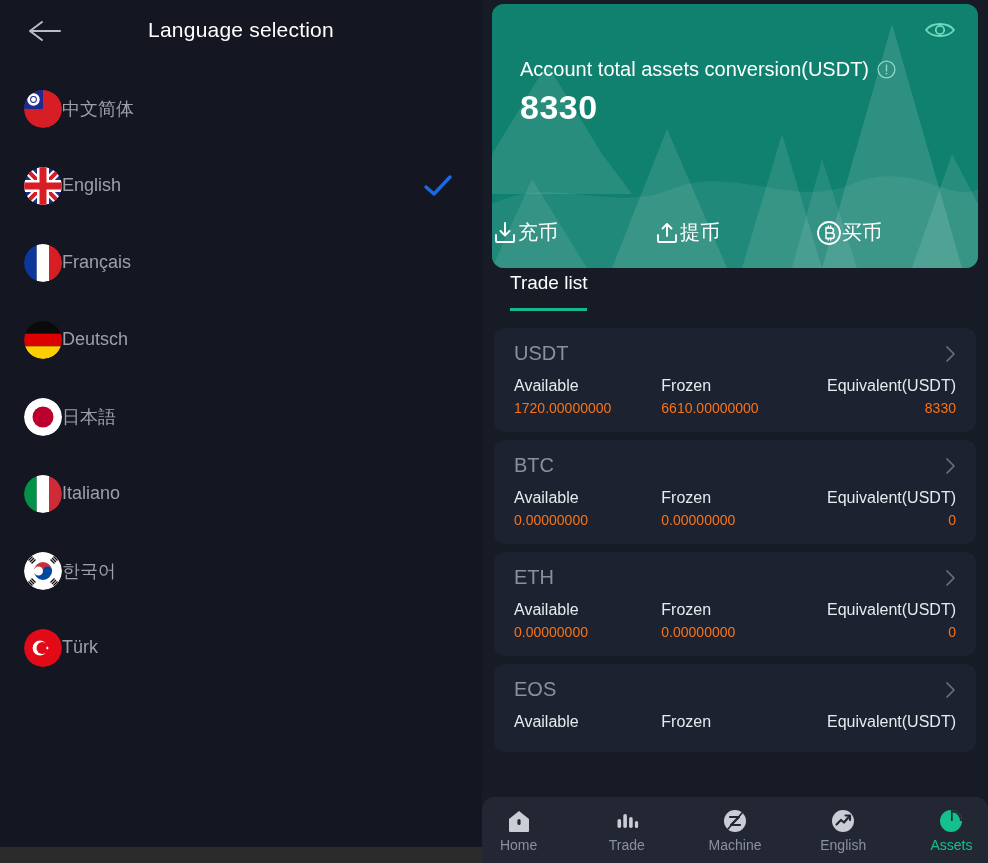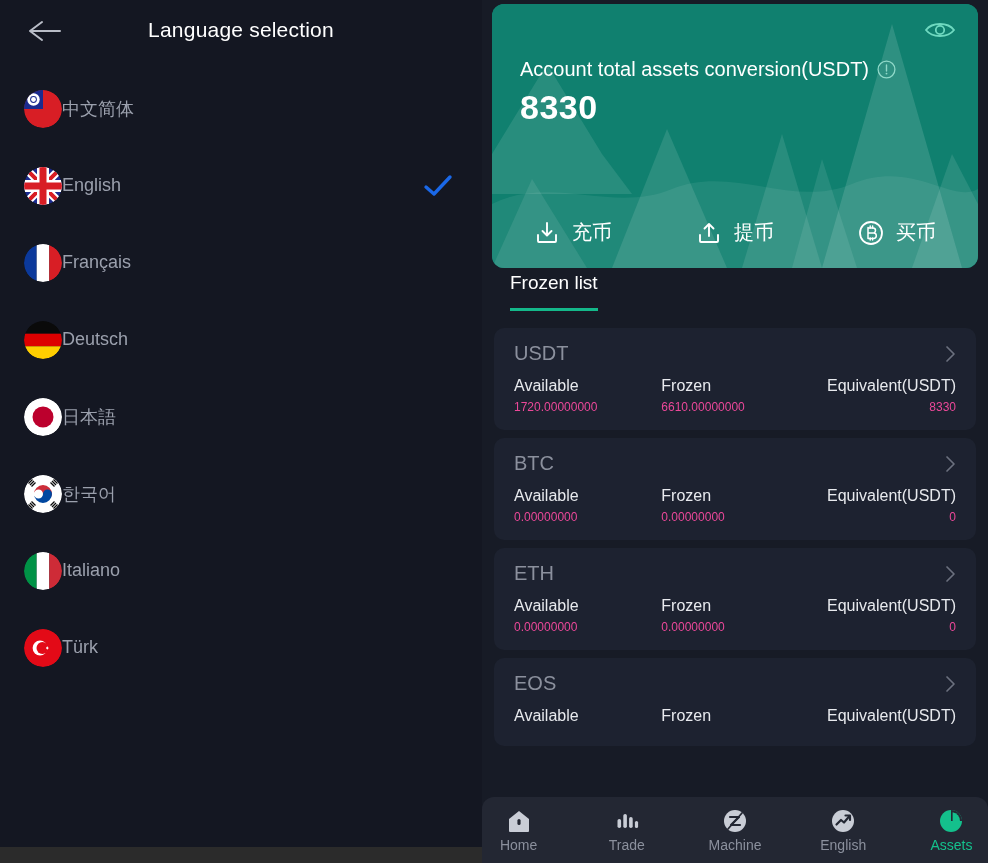--- a/index.html
+++ b/index.html
@@ -92,22 +92,22 @@
   .card-amount {
     position:absolute; left:28px; top:84px; z-index:3;
     color:#ffffff; font-size:34px; font-weight:700;
     letter-spacing:0.5px;
   }
   .card-actions {
     position:absolute; left:0; bottom:22px; width:100%;
     display:flex; z-index:3;
   }
   .card-action {
-    flex:1; display:flex; align-items:center; justify-content:center;
-    gap:12px; cursor:pointer;
+    flex:1; display:flex; align-items:center; justify-content:flex-start;
+    cursor:pointer;
   }
   .card-action .ca-icon { width:26px; height:26px; }
   .card-action .ca-label {
     color:#ffffff; font-size:20px; font-weight:400;
   }
 
   .asset-tab-bar {
     position:absolute; left:0; top:272px; width:506px;
     padding-left:28px;
   }
@@ -139,21 +139,21 @@
   }
   .chev { width:11px; height:18px; }
   .asset-cols { display:flex; }
   .acol { flex:1; }
   .acol.right { text-align:right; }
   .acol-label {
     color:#e8eaee; font-size:16px; font-weight:400;
     margin-bottom:5px; white-space:nowrap;
   }
   .acol-value {
-    color:#ec4899; font-size:12px; font-weight:400;
+    color:#f97316; font-size:14px; font-weight:400;
     white-space:nowrap;
   }
 
   .bottom-nav {
     position:absolute; left:0; bottom:0;
     width:506px; height:66px;
     background:#232733;
     display:flex; align-items:center;
     border-top-left-radius:12px; border-top-right-radius:12px;gap:35px;
   }
@@ -264,50 +264,50 @@
             <circle cx="19" cy="19" r="19" fill="#ffffff"></circle>
             <circle cx="19" cy="19" r="10.5" fill="#bc002d"></circle>
           </svg>
         </div>
         <div class="lang-label">日本語</div>
       </div>
 
       <div class="lang-row">
         <div class="flag">
           <svg viewBox="0 0 38 38" width="38" height="38">
-            <circle cx="19" cy="19" r="19" fill="#ffffff"></circle>
-            <path d="M10 19 a4.5 4.5 0 0 1 9 0 a4.5 4.5 0 0 0 9 0 a9 9 0 0 0 -18 0 Z" fill="#cd2e3a"></path>
-            <path d="M10 19 a4.5 4.5 0 0 0 9 0 a4.5 4.5 0 0 1 9 0 a9 9 0 0 1 -18 0 Z" fill="#0047a0"></path>
-            <g stroke="#0a0a0a" stroke-width="1.3">
-              <path d="M4.5 8.5 L8.5 4.5 M6 10 L10 6 M7.5 11.5 L11.5 7.5"></path>
-              <path d="M26.5 30.5 L30.5 26.5 M28 32 L32 28 M29.5 33.5 L33.5 29.5"></path>
-              <path d="M4.5 29.5 L8.5 33.5 M6 28 L10 32 M7.5 26.5 L11.5 30.5"></path>
-              <path d="M26.5 7.5 L30.5 11.5 M28 6 L32 10 M29.5 4.5 L33.5 8.5"></path>
-            </g>
-          </svg>
-        </div>
-        <div class="lang-label">한국어</div>
-      </div>
-
-      <div class="lang-row">
-        <div class="flag">
-          <svg viewBox="0 0 38 38" width="38" height="38">
             <defs>
                 <clipPath id="cit">
                   <circle cx="19" cy="19" r="19"></circle>
                 </clipPath>
               </defs>
             <g clip-path="url(#cit)">
               <rect x="0" width="12.7" height="38" fill="#009246"></rect>
               <rect x="12.7" width="12.6" height="38" fill="#ffffff"></rect>
               <rect x="25.3" width="12.7" height="38" fill="#ce2b37"></rect>
             </g>
           </svg>
         </div>
         <div class="lang-label">Italiano</div>
+      </div>
+
+      <div class="lang-row">
+        <div class="flag">
+          <svg viewBox="0 0 38 38" width="38" height="38">
+            <circle cx="19" cy="19" r="19" fill="#ffffff"></circle>
+            <path d="M10 19 a4.5 4.5 0 0 1 9 0 a4.5 4.5 0 0 0 9 0 a9 9 0 0 0 -18 0 Z" fill="#cd2e3a"></path>
+            <path d="M10 19 a4.5 4.5 0 0 0 9 0 a4.5 4.5 0 0 1 9 0 a9 9 0 0 1 -18 0 Z" fill="#0047a0"></path>
+            <g stroke="#0a0a0a" stroke-width="1.3">
+              <path d="M4.5 8.5 L8.5 4.5 M6 10 L10 6 M7.5 11.5 L11.5 7.5"></path>
+              <path d="M26.5 30.5 L30.5 26.5 M28 32 L32 28 M29.5 33.5 L33.5 29.5"></path>
+              <path d="M4.5 29.5 L8.5 33.5 M6 28 L10 32 M7.5 26.5 L11.5 30.5"></path>
+              <path d="M26.5 7.5 L30.5 11.5 M28 6 L32 10 M29.5 4.5 L33.5 8.5"></path>
+            </g>
+          </svg>
+        </div>
+        <div class="lang-label">한국어</div>
       </div>
 
       <div class="lang-row">
         <div class="flag">
           <svg viewBox="0 0 38 38" width="38" height="38">
             <circle cx="19" cy="19" r="19" fill="#e30a17"></circle>
             <circle cx="16" cy="19" r="7.4" fill="#ffffff"></circle>
             <circle cx="18.4" cy="19" r="5.9" fill="#e30a17"></circle>
             <path d="M25.4 19 l-3.6 1.2 2.2 -3.1 0 3.8 -2.2 -3.1 Z" fill="#ffffff"></path>
           </svg>
@@ -381,21 +381,21 @@
               <path d="M10 7.5 V18.5 M12.2 6 V8 M14.6 6 V8 M12.2 18 V20 M14.6 18 V20" stroke="#ffffff" stroke-width="1.5" stroke-linecap="round"></path>
               <path d="M10 8 H15 a2.5 2.5 0 0 1 0 5 H10 M10 13 H15.6 a2.7 2.7 0 0 1 0 5.4 H10" stroke="#ffffff" stroke-width="1.5" fill="none" stroke-linejoin="round"></path>
             </svg>
           </span>
           <span class="ca-label">买币</span>
         </div>
       </div>
     </div>
 
     <div class="asset-tab-bar">
-      <div class="asset-tab">Frozen list</div>
+      <div class="asset-tab">Trade list</div>
     </div>
 
     <div class="asset-scroll">
 
       <div class="asset-card">
         <div class="asset-head">
           <span class="asset-symbol">USDT</span>
           <span class="chev">
             <svg viewBox="0 0 11 18" width="11" height="18">
               <path d="M2 2 L9 9 L2 16" stroke="#6b707e" stroke-width="1.7" fill="none" stroke-linecap="round" stroke-linejoin="round"></path>

